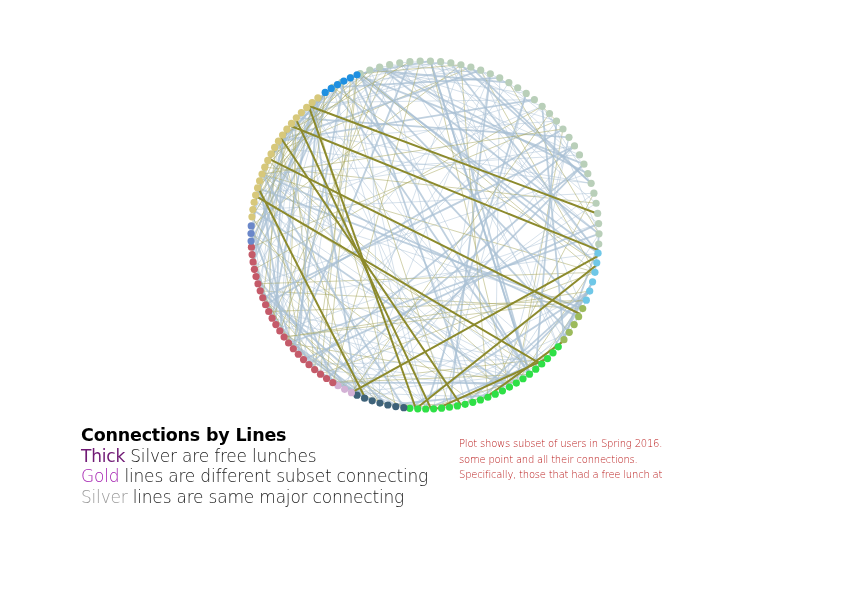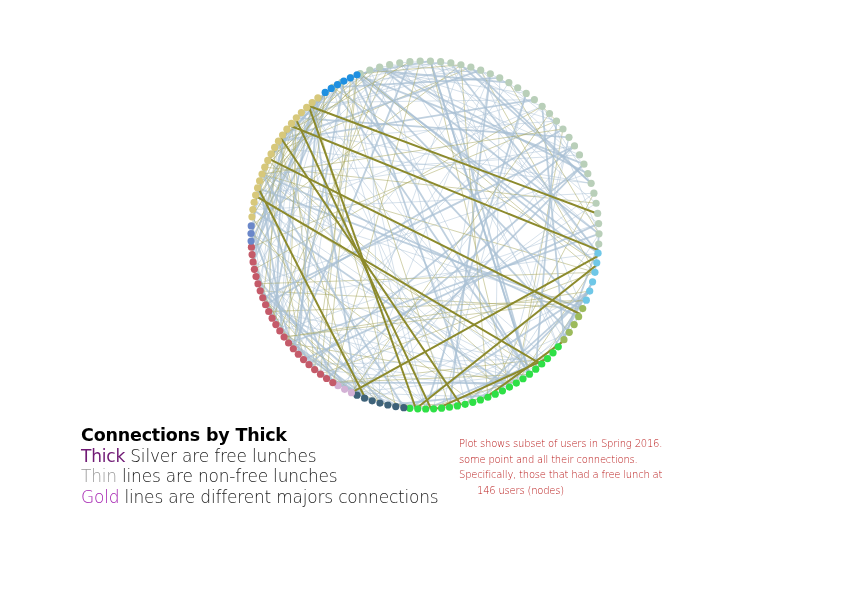--- a/index.html
+++ b/index.html
@@ -464,24 +464,23 @@
       <circle cx="325.1977000749179" cy="92.46754429371546" r="3.6" fill="#1f90e1"></circle>
       <circle cx="331.2538834088058" cy="88.41328292075636" r="3.6" fill="#1f90e1"></circle>
       <circle cx="337.4745292863392" cy="84.61618446005534" r="3.6" fill="#1f90e1"></circle>
       <circle cx="343.8487245808589" cy="81.08291031257542" r="3.6" fill="#1f90e1"></circle>
       <circle cx="350.3652867878526" cy="77.81965904178568" r="3.6" fill="#1f90e1"></circle>
       <circle cx="357.01278364286634" cy="74.83215549927539" r="3.6" fill="#1f90e1"></circle>
     </g>
 </svg>
 
 <div class="legend">
-  <div class="title">Connections by Thick</div>
+  <div class="title">Connections by Lines</div>
   <div class="row"><span class="kw-thick">Thick</span><span> Silver are free lunches</span></div>
-  <div class="row"><span class="kw-thin">Thin</span><span> lines are non-free lunches</span></div>
-  <div class="row"><span class="kw-gold">Gold</span><span> lines are different majors connections</span></div>
+  <div class="row"><span class="kw-gold">Gold</span><span> lines are different subset connecting</span></div>
+  <div class="row"><span class="kw-silver">Silver</span><span> lines are same major connecting</span></div>
 </div>
 
 <div class="notes">
   <div class="row">Plot shows subset of users in Spring 2016.</div>
   <div class="row">some point and all their connections.</div>
   <div class="row">Specifically, those that had a free lunch at</div>
-  <div class="row indent">146 users (nodes)</div>
 </div>
 
 </body></html>

